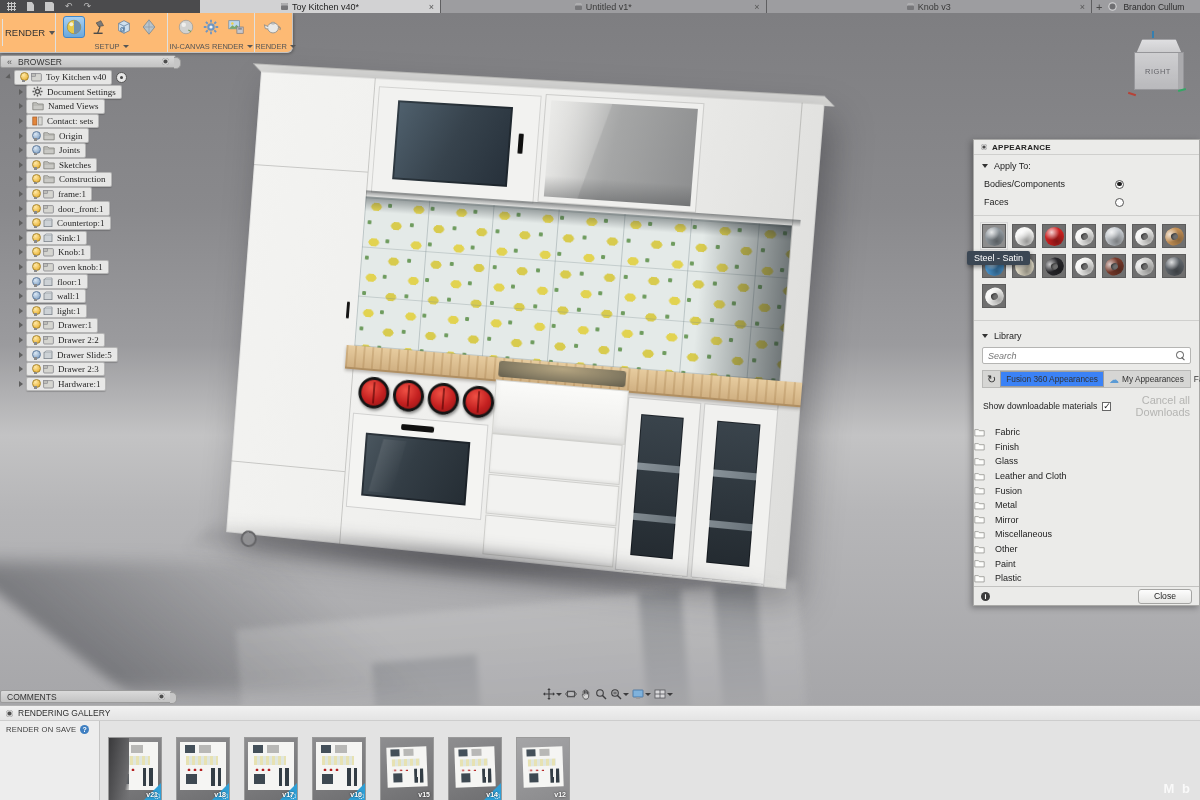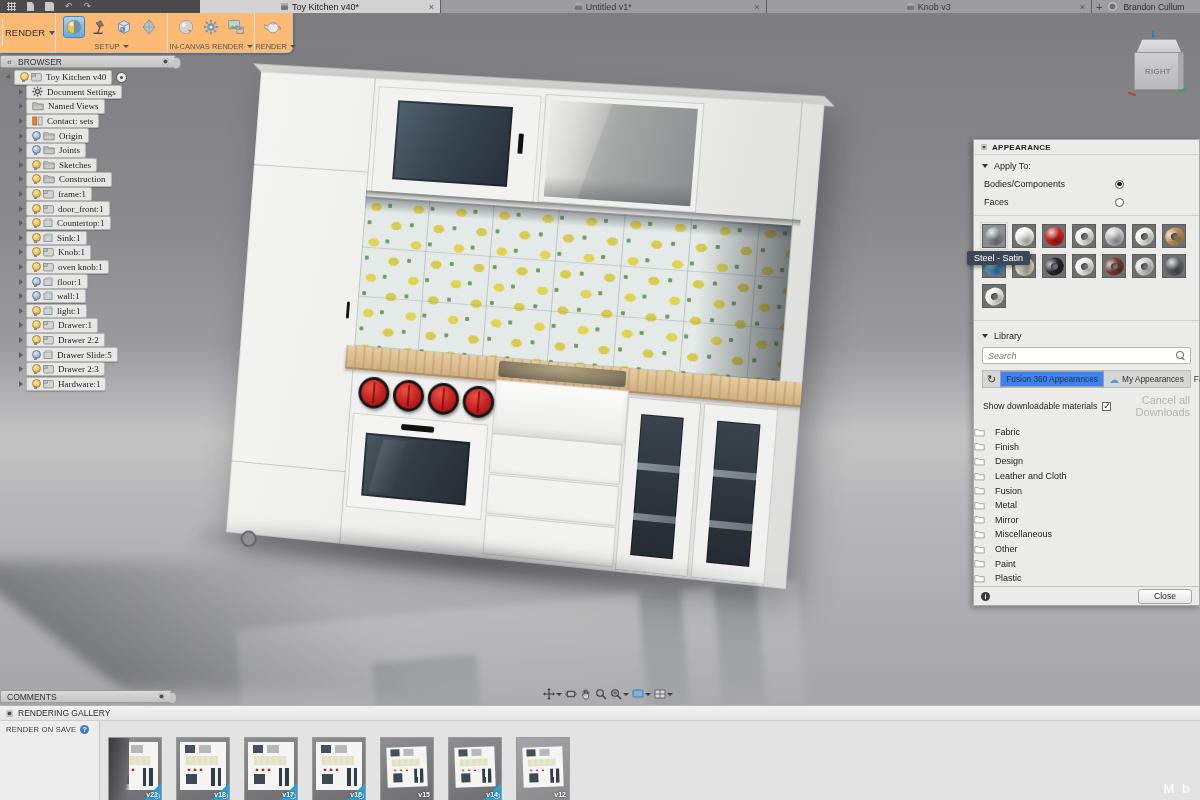--- a/index.html
+++ b/index.html
@@ -974,21 +974,21 @@
           </svg>
         </span>
         <span>Finish</span>
       </div>
       <div class="frow">
         <span>
           <svg width="11" height="9" viewBox="0 0 12 10">
             <path d="M0.8 1.8h4l1 1.2h5.4v5.8H0.8z" fill="#fdfdfb" stroke="#8a8a86" stroke-width="0.8"></path>
           </svg>
         </span>
-        <span>Design</span>
+        <span>Glass</span>
       </div>
       <div class="frow">
         <span>
           <svg width="11" height="9" viewBox="0 0 12 10">
             <path d="M0.8 1.8h4l1 1.2h5.4v5.8H0.8z" fill="#fdfdfb" stroke="#8a8a86" stroke-width="0.8"></path>
           </svg>
         </span>
         <span>Leather and Cloth</span>
       </div>
       <div class="frow">

